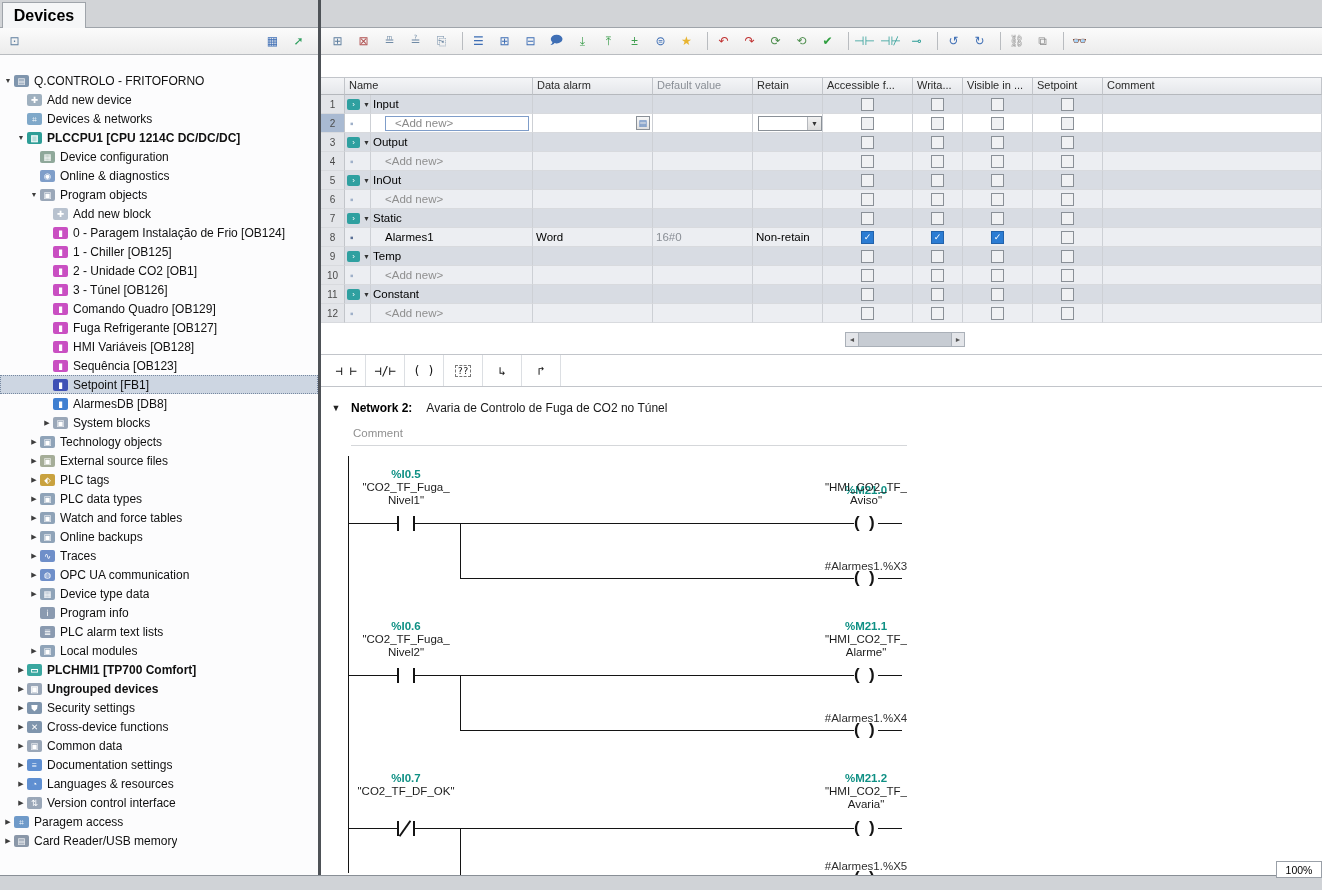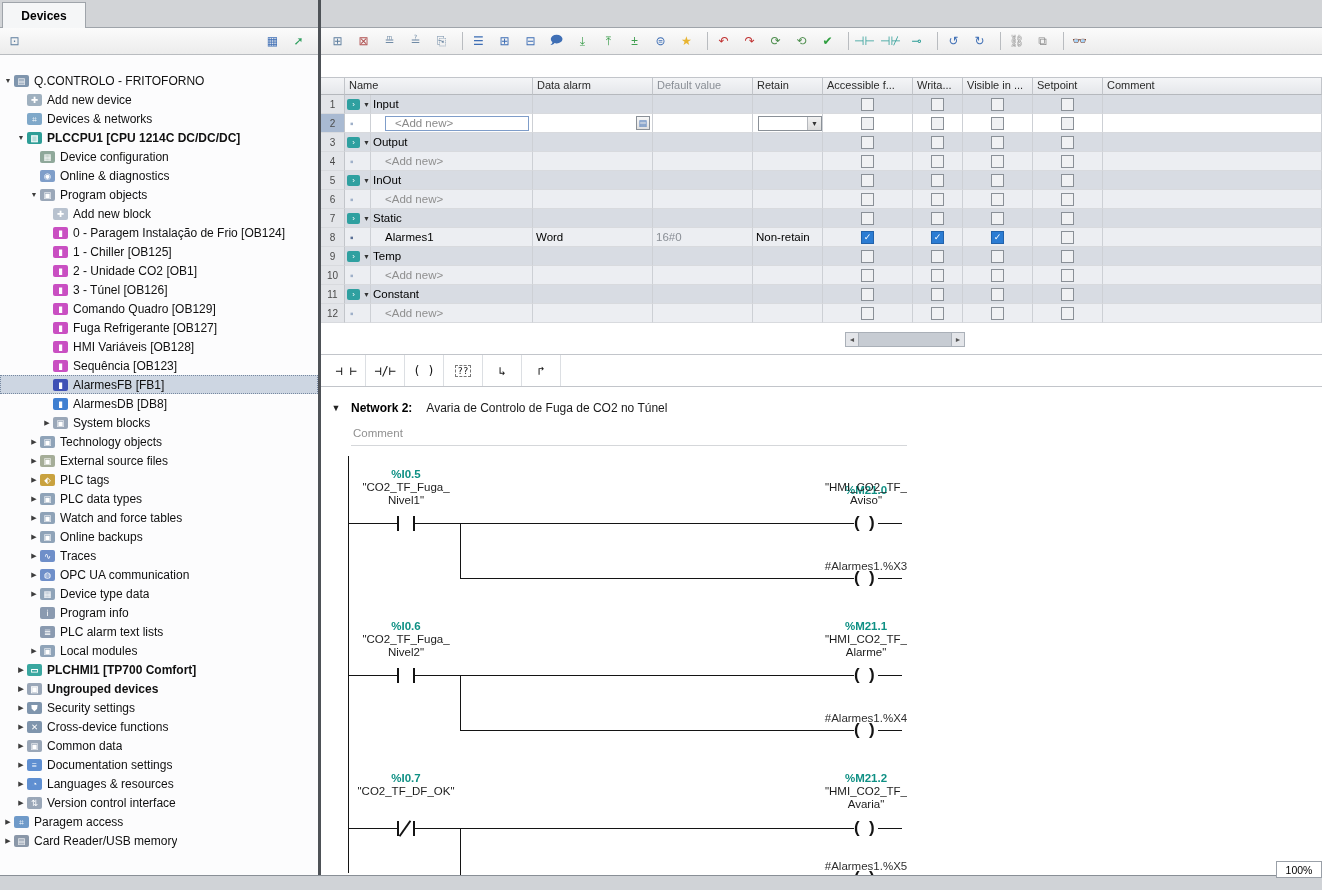--- a/index.html
+++ b/index.html
@@ -1,19 +1,19 @@
 <!DOCTYPE html>
 <html><head>
 <meta charset="utf-8">
 <style>
   html,body{margin:0;padding:0}
   .app{position:relative;width:1322px;height:890px;background:#e9eaec;font-family:"Liberation Sans",sans-serif;overflow:hidden;cursor:default}
   
   #topstrip{position:absolute;left:0;top:0;width:1322px;height:28px;background:#d2d4d7;border-bottom:1px solid #9fa4aa;box-sizing:border-box}
-  #tabDevices{position:absolute;left:2px;top:2px;width:84px;height:26px;background:#f5f6f7;border:1px solid #9fa4aa;border-bottom:none;box-sizing:border-box;font-weight:bold;font-size:12px;display:flex;align-items:center;justify-content:center}
+  #tabDevices{position:absolute;left:2px;top:2px;width:84px;height:26px;background:#f5f6f7;border:1px solid #9fa4aa;border-bottom:none;box-sizing:border-box;font-weight:bold;font-size:16px;display:flex;align-items:center;justify-content:center}
   
   #leftbar{position:absolute;left:0;top:28px;width:318px;height:27px;background:linear-gradient(#fbfbfb,#ececec);border-bottom:1px solid #b9bcc0;box-sizing:border-box;display:flex;align-items:center;padding:0 4px}
   #leftbar .flexsp{flex:1}
   .tbico{width:19px;height:19px;display:flex;align-items:center;justify-content:center;font-size:12px;margin-right:5px;border:1px solid transparent;border-radius:2px}
   
   #tree{position:absolute;left:0;top:55px;width:318px;height:820px;background:#fcfcfd;overflow:hidden;padding-top:16px;box-sizing:border-box}
   .trow{height:19px;display:flex;align-items:center;white-space:nowrap;overflow:hidden;font-size:12px;color:#101010}
   .trow.sel{background:#cdd6e2;outline:1px dotted #7688a0;outline-offset:-1px}
   .trow.b{font-weight:bold}
   .tarrow{flex:0 0 12px;width:12px;font-size:7px;color:#3d3d3d;text-align:center}
@@ -177,21 +177,21 @@
         <span class="tlabel" data-name="tree-item-label">HMI Variáveis [OB128]</span>
       </div>
       <div class="trow" data-name="tree-item-sequ-ncia-ob123" style="padding-left: 41px;">
         <span class="tarrow" data-name="arrow-spacer"></span>
         <span class="tico" data-name="ob-block-icon" style="background: rgb(201, 79, 194);">▮</span>
         <span class="tlabel" data-name="tree-item-label">Sequência [OB123]</span>
       </div>
       <div class="trow sel" data-name="tree-item-alarmesfb-fb1" style="padding-left: 41px;">
         <span class="tarrow" data-name="arrow-spacer"></span>
         <span class="tico" data-name="fb-block-icon" style="background: rgb(63, 81, 181);">▮</span>
-        <span class="tlabel" data-name="tree-item-label">AlarmesFB [FB1]</span>
+        <span class="tlabel" data-name="tree-item-label">Setpoint [FB1]</span>
       </div>
       <div class="trow" data-name="tree-item-alarmesdb-db8" style="padding-left: 41px;">
         <span class="tarrow" data-name="arrow-spacer"></span>
         <span class="tico" data-name="db-block-icon" style="background: rgb(63, 127, 209);">▮</span>
         <span class="tlabel" data-name="tree-item-label">AlarmesDB [DB8]</span>
       </div>
       <div class="trow" data-name="tree-item-system-blocks" style="padding-left: 41px;">
         <span class="tarrow" data-name="chevron-right-icon">▶</span>
         <span class="tico" data-name="system-blocks-folder-icon" style="background: rgb(154, 167, 184);">▣</span>
         <span class="tlabel" data-name="tree-item-label">System blocks</span>

